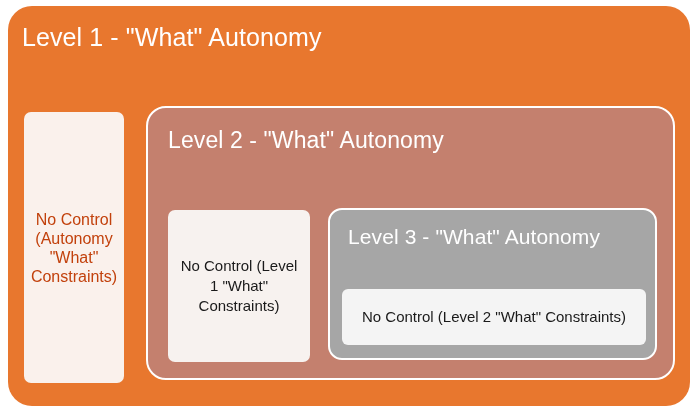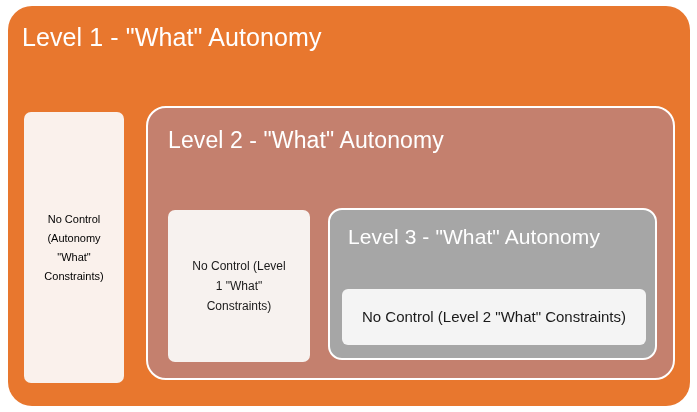--- a/index.html
+++ b/index.html
@@ -53,23 +53,23 @@
     height: 271px;
     background: #FAF1EC;
     border-radius: 7px;
     box-sizing: border-box;
     display: flex;
     align-items: center;
     justify-content: center;
     text-align: center;
   }
   .nc1-text {
-    font-size: 11px;
+    font-size: 16px;
     line-height: 19px;
-    color: #000000;
+    color: #c2410c;
     padding: 0 4px;
   }
 
   
   .level2-box {
     position: absolute;
     left: 138px;
     top: 100px;
     width: 529px;
     height: 274px;
@@ -98,21 +98,21 @@
     height: 152px;
     background: #F7F2EF;
     border-radius: 7px;
     box-sizing: border-box;
     display: flex;
     align-items: center;
     justify-content: center;
     text-align: center;
   }
   .nc2-text {
-    font-size: 12px;
+    font-size: 15px;
     line-height: 20px;
     color: #1a1a1a;
     padding: 0 6px;
   }
 
   
   .level3-box {
     position: absolute;
     left: 180px;
     top: 100px;

